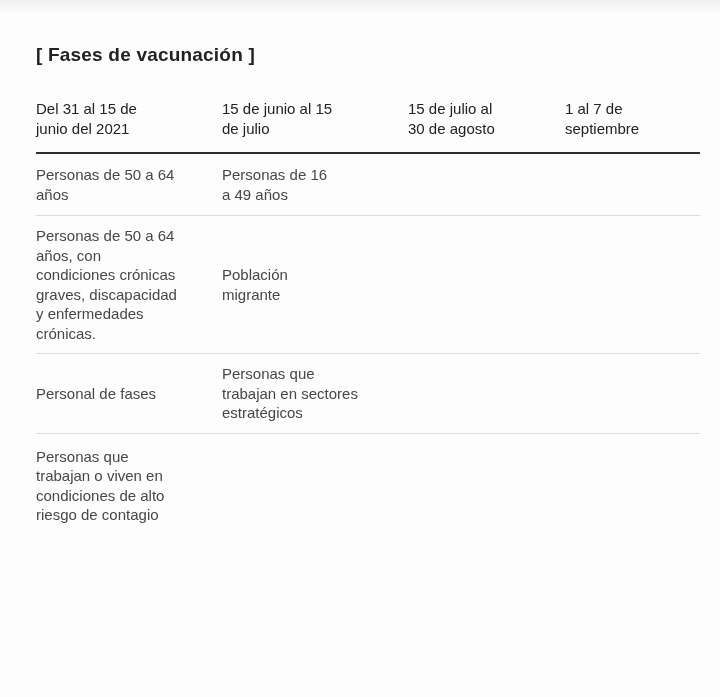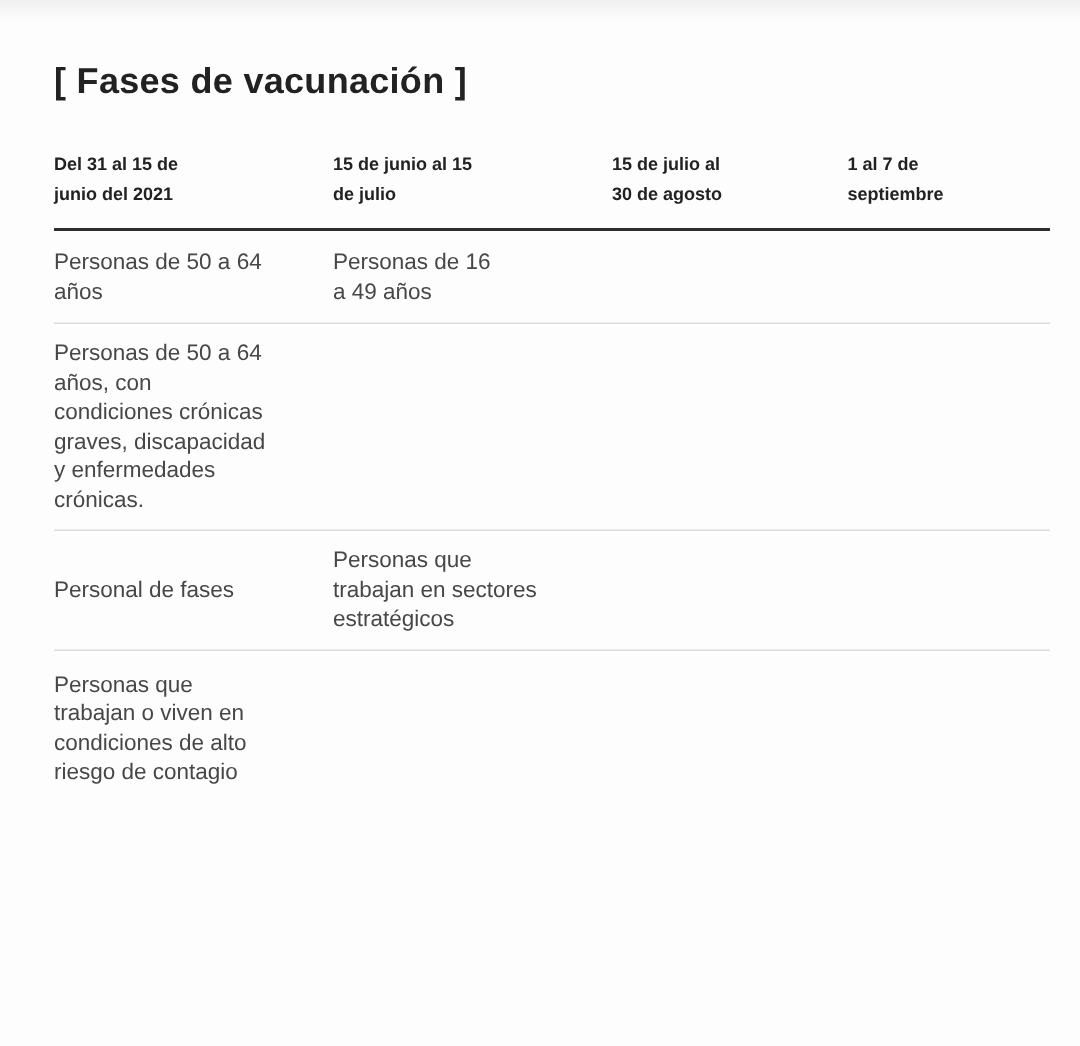--- a/index.html
+++ b/index.html
@@ -10,43 +10,43 @@
     font-family: "Liberation Sans", "DejaVu Sans", sans-serif;
     overflow: hidden;
   }
   .top-strip {
     height: 14px;
     width: 100%;
     background: linear-gradient(#f0f0f0, #fdfdfd);
   }
   .title {
     margin: 28px 36px 0 36px;
-    font-size: 24px;
+    font-size: 19px;
     font-weight: bold;
     line-height: 26px;
     color: var(--heading-color, #1c1c1c);
     letter-spacing: 0.2px;
   }
   .table {
     margin: 31px 20px 0 36px;
     width: 664px;
   }
   .row {
     display: grid;
     grid-template-columns: 186px 186px 157px 135px;
     align-items: center;
   }
   .header-row {
     align-items: start;
     padding-bottom: 13px;
     border-bottom: 2px solid var(--divider-dark, #2e2e2e);
   }
   .header-cell {
-    font-size: 12px;
-    font-weight: bold;
+    font-size: 15px;
+    font-weight: normal;
     line-height: 20px;
     color: var(--heading-color, #2a2a2a);
     white-space: pre-line;
     padding-right: 16px;
   }
   .body-row {
     padding: 10px 0;
     border-bottom: 1px solid var(--divider-light, #dcdcdc);
   }
   .row-1 { padding: 11px 0; }
@@ -87,20 +87,22 @@
 a 49 años</div>
     </div>
 
     <div class="row body-row row-2">
       <div class="cell">Personas de 50 a 64
 años, con
 condiciones crónicas
 graves, discapacidad
 y enfermedades
 crónicas.</div>
+      <div class="cell">Población
+migrante</div>
       <div class="cell"></div>
     </div>
 
     <div class="row body-row row-3">
       <div class="cell">Personal de fases</div>
       <div class="cell">Personas que
 trabajan en sectores
 estratégicos</div>
       <div class="cell"></div>
       <div class="cell"></div>

